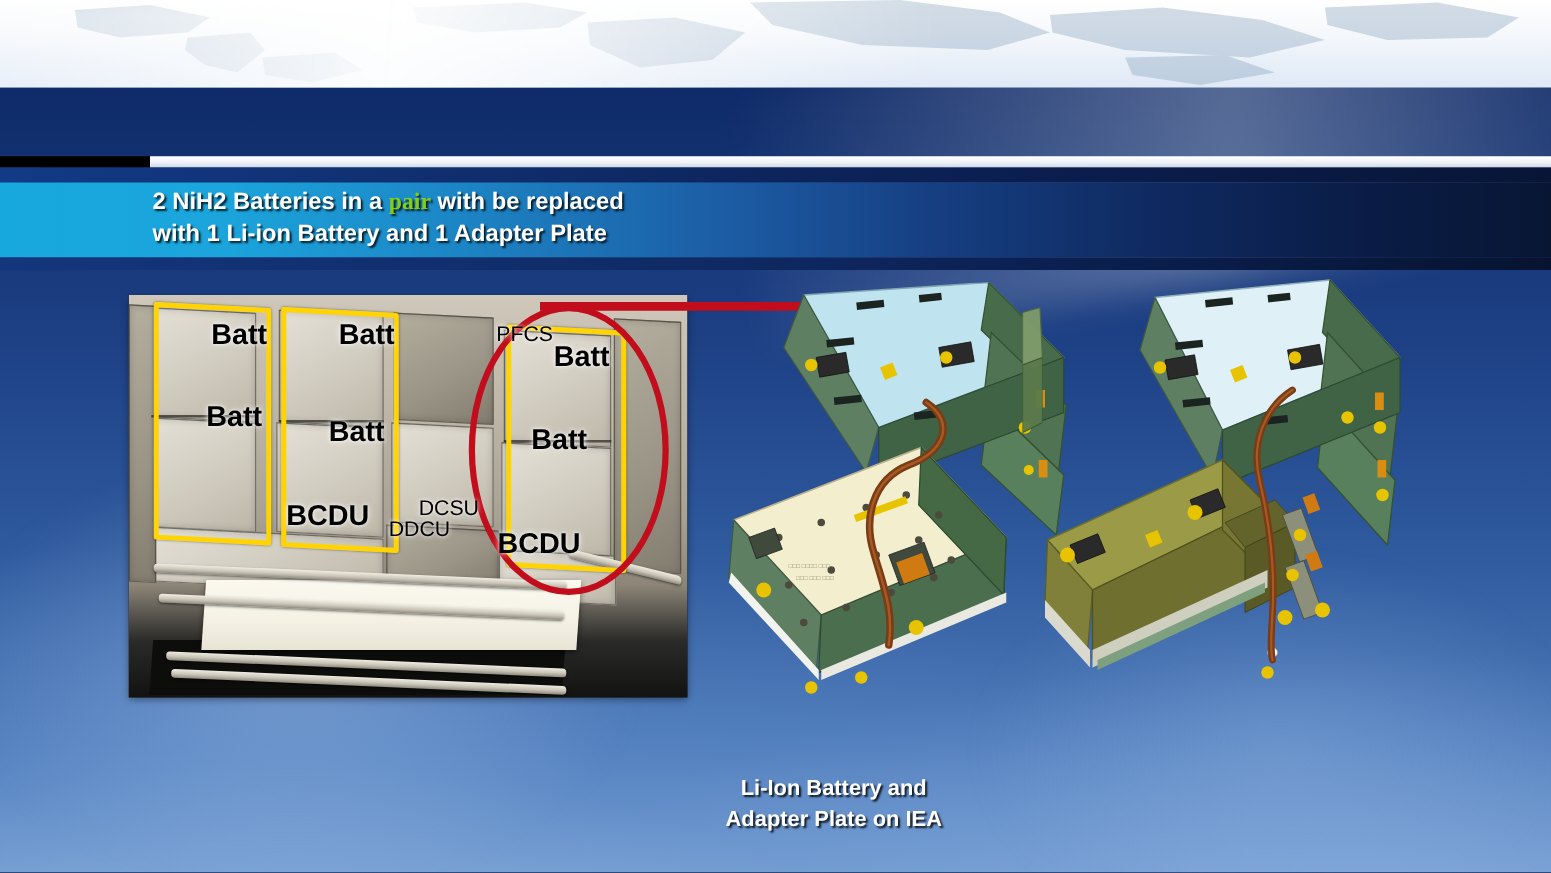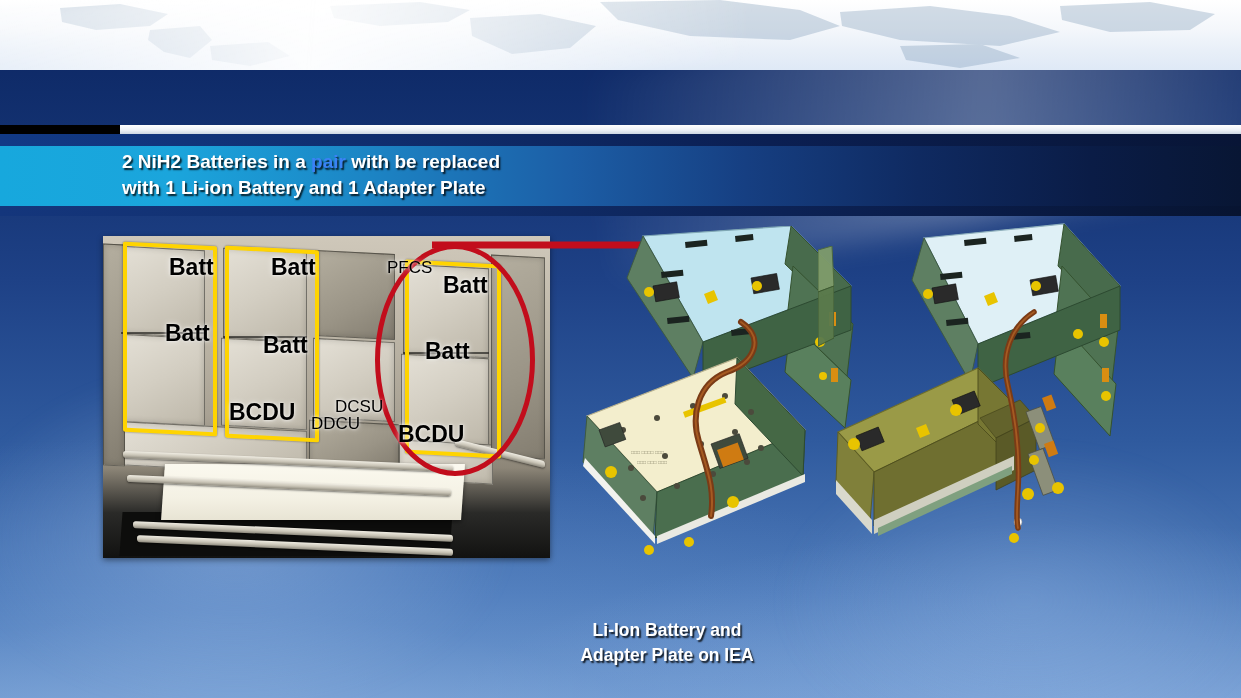--- a/index.html
+++ b/index.html
@@ -88,21 +88,21 @@
   
   .sub-band{
     position:absolute;left:0;top:146px;width:1241px;height:60px;
     background:linear-gradient(90deg,#17a8dd 0%,#1ba5dc 14%,#1c84c4 30%,#1c5ea6 46%,#163f82 60%,#0f2a61 74%,#0a1c46 88%,#081634 100%);
   }
   .sub-text{
     position:absolute;left:122px;top:149px;
     color:#ffffff;font-size:19px;font-weight:bold;line-height:26px;
     text-shadow:1.6px 1.6px 1.6px rgba(0,0,0,.8);
   }
-  .sub-text .hl{color:#3b82f6;}
+  .sub-text .hl{color:#84cc16;font-family:Liberation Serif, serif;}
   .band-under{
     position:absolute;left:0;top:206px;width:1241px;height:10px;
     background:linear-gradient(90deg,#14367c 0%,#102c68 40%,#0a1d4b 75%,#071431 100%);
   }
 
   
   .photo{
     position:absolute;left:103px;top:236px;width:447px;height:322px;
     background:#1a1a1a;overflow:hidden;
     box-shadow:0 2px 6px rgba(0,0,0,.45);
@@ -253,21 +253,21 @@
     <div class="pair-box" style="left:302px;top:26px;width:88px;height:186px;transform:skewY(3deg);"></div>
 
     <div class="red-ellipse" style="left:272px;top:8px;width:150px;height:222px;"></div>
 
     <div class="ph-label lab-batt" style="left:66px;top:18px;">Batt</div>
     <div class="ph-label lab-batt" style="left:62px;top:84px;">Batt</div>
     <div class="ph-label lab-batt" style="left:168px;top:18px;">Batt</div>
     <div class="ph-label lab-batt" style="left:160px;top:96px;">Batt</div>
     <div class="ph-label lab-batt" style="left:340px;top:36px;">Batt</div>
     <div class="ph-label lab-batt" style="left:322px;top:102px;">Batt</div>
-    <div class="ph-label lab-small" style="left:236px;top:22px;padding-left:48px;">PFCS</div>
+    <div class="ph-label lab-small" style="left:246px;top:22px;padding-left:48px;">PFCS</div>
     <div class="ph-label lab-small" style="left:232px;top:125px;margin-top:36px;">DCSU</div>
     <div class="ph-label lab-small" style="left:208px;top:178px;">DDCU</div>
     <div class="ph-label lab-bcdu" style="left:126px;top:163px;">BCDU</div>
     <div class="ph-label lab-bcdu" style="left:295px;top:185px;">BCDU</div>
   </div>
 
   <svg class="arrow" viewBox="0 0 310 26">
     <line x1="0" y1="13" x2="272" y2="13" stroke="#c20d1c" stroke-width="7"></line>
     <polygon points="262,2 306,13 262,24" fill="#c20d1c"></polygon>
   </svg>

